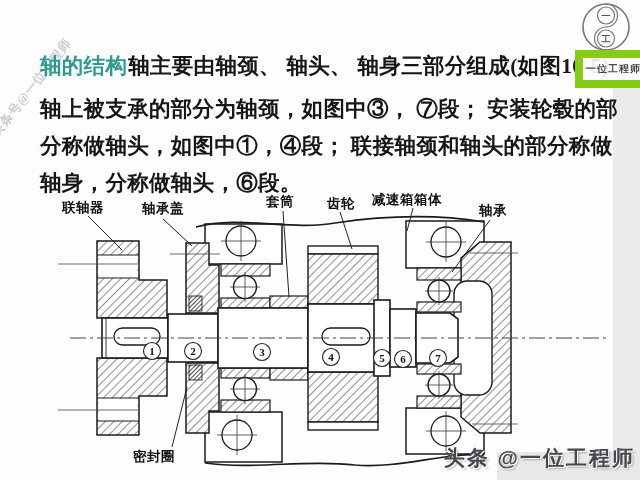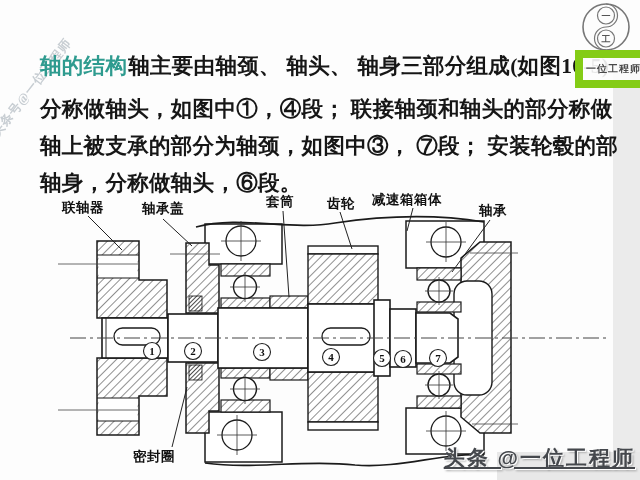--- a/index.html
+++ b/index.html
@@ -18,36 +18,36 @@
   .dsvg{position:absolute;left:0;top:0;}
   .dlabel{font:600 13.5px "Liberation Serif",serif;fill:#101010;letter-spacing:.5px;}
   .dnum{font:600 11px "Liberation Serif",serif;fill:#101010;text-anchor:middle;}
   .logo{position:absolute;right:1px;top:2px;width:64px;text-align:center;}
   .logo-box{display:inline-block;border:8px solid #84cc16;font:700 10px "Liberation Serif",serif;
             color:#4a4a4a;padding:4px 3px;background:rgba(253,253,253,.9);margin-top:-9px;
             letter-spacing:1px;white-space:nowrap;}
   .logo-ch{font:600 9px "Liberation Serif",serif;fill:#555;text-anchor:middle;}
   .wm-footer{position:absolute;right:5px;bottom:8px;font:700 21px "Liberation Sans",sans-serif;
              color:#45484d;letter-spacing:2px;white-space:nowrap;
-             text-shadow:1px 1px 0 #ffffff,2px 2px 2px rgba(0,0,0,.28);text-decoration:underline;}
+             text-shadow:1px 1px 0 #ffffff,2px 2px 2px rgba(0,0,0,.28);}
 </style>
 </head>
 <body>
 
 <div class="page">
 
   <div class="bg-right"></div>
   <div class="bg-bottom"></div>
 
   <div class="wm-diag">头条号@一位工程师</div>
 
   <div class="textblock">
     <div class="row row1"><span class="title">轴的结构</span><span>轴主要由轴颈、 轴头、 轴身三部分组成(如图10-5)</span></div>
+    <div class="row">轴上被支承的部分为轴颈，如图中③， ⑦段； 安装轮毂的部</div>
     <div class="row">分称做轴头，如图中①，④段； 联接轴颈和轴头的部分称做</div>
-    <div class="row">轴上被支承的部分为轴颈，如图中③， ⑦段； 安装轮毂的部</div>
     <div class="row">轴身，分称做轴头，⑥段。</div>
   </div>
 
   <svg class="dsvg" width="640" height="480" viewBox="0 0 640 480">
     <defs>
       <pattern id="h1" patternUnits="userSpaceOnUse" width="6" height="6" patternTransform="rotate(45)">
         <rect width="6" height="6" fill="#ffffff"></rect>
         <line x1="0" y1="0" x2="0" y2="6" stroke="#222" stroke-width="1"></line>
       </pattern>
       <pattern id="h2" patternUnits="userSpaceOnUse" width="3" height="3" patternTransform="rotate(45)">

